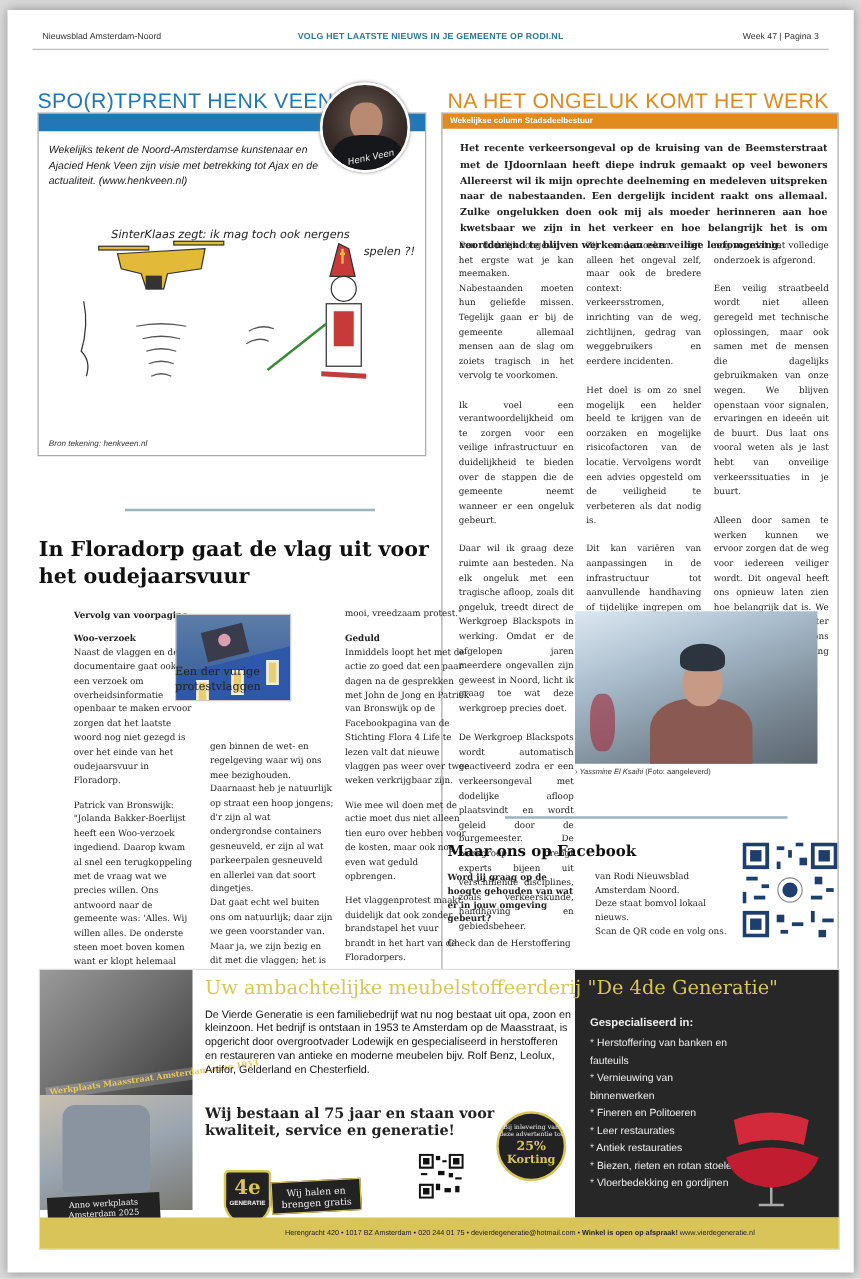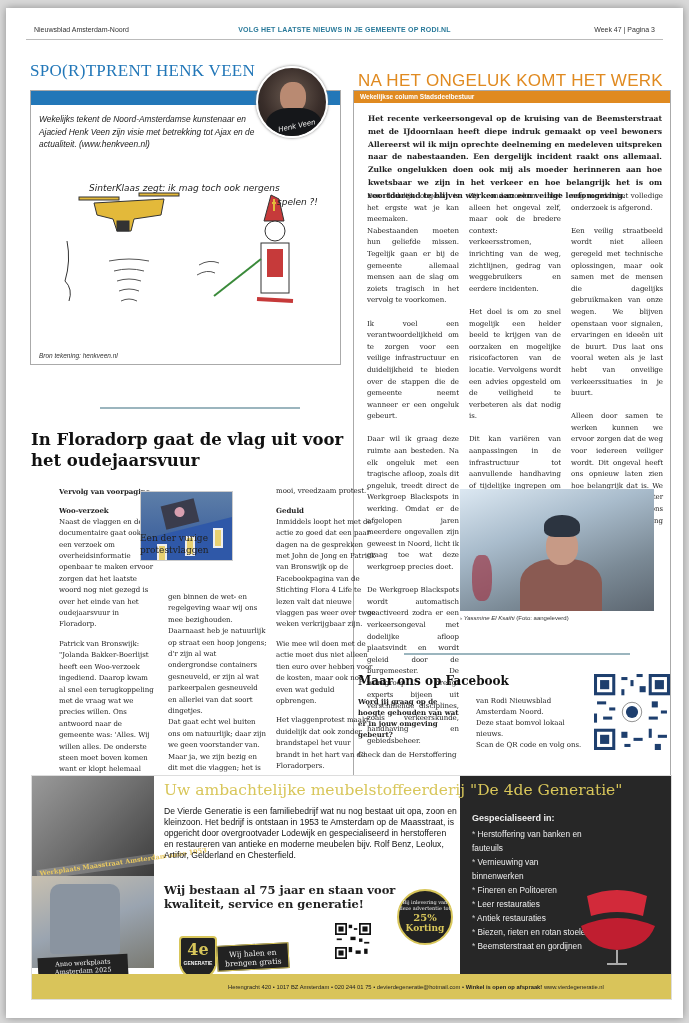--- a/index.html
+++ b/index.html
@@ -5,21 +5,21 @@
   * { box-sizing: border-box; margin: 0; padding: 0; }
   html, body { width: 689px; height: 1023px; overflow: hidden; }
   body { background: #d9d9d9; font-family: "DejaVu Serif", serif; color: #222; position: relative; }
   .page { position: absolute; left: 6px; top: 8px; width: 677px; height: 1010px; background: #fff; box-shadow: 0 0 8px rgba(0,0,0,0.35); }
   .hdr { position: absolute; left: 20px; right: 20px; top: 12px; height: 20px; font-family: "Liberation Sans", sans-serif; font-size: 7px; border-bottom: 1.5px solid #bbb; }
   .hdr .l { position: absolute; left: 8px; top: 6px; color: #333; }
   .hdr .c { position: absolute; left: 0; right: 0; top: 6px; text-align: center; color: #2a7a9a; font-weight: bold; letter-spacing: 0.2px; }
   .hdr .r { position: absolute; right: 8px; top: 6px; color: #333; }
 
   
-  .sp-title { position: absolute; left: 24px; top: 53px; font-family: Liberation Serif, serif; font-size: 17px; color: #2277b8; letter-spacing: 0.3px; }
+  .sp-title { position: absolute; left: 24px; top: 63px; font-family: Liberation Sans, sans-serif; font-size: 17px; color: #2277b8; letter-spacing: 0.3px; }
   .sp-box { position: absolute; left: 24px; top: 82px; width: 311px; height: 275px; border: 1px solid #aaa; background: #fff; }
   .sp-bar { position: absolute; left: 0; top: 0; right: 0; height: 14px; background: #2277b8; }
   .sp-intro { position: absolute; left: 8px; top: 22px; width: 230px; font-family: "Liberation Sans", sans-serif; font-style: italic; font-size: 8.4px; line-height: 12.5px; color: #222; }
   .avatar { position: absolute; left: 250px; top: 66px; width: 72px; height: 72px; border-radius: 50%; background: radial-gradient(circle at 50% 40%, #6a5a50 0%, #3a2e2a 55%, #1e1a18 100%); border: 2px solid #fff; box-shadow: 0 0 3px #777; overflow: hidden; }
   .avatar .face { position: absolute; left: 22px; top: 14px; width: 26px; height: 30px; border-radius: 45%; background: #b98a72; }
   .avatar .body { position: absolute; left: 8px; top: 40px; width: 56px; height: 40px; border-radius: 40% 40% 0 0; background: #15171a; }
   .avatar .sig { position: absolute; left: 20px; top: 54px; font-family: "DejaVu Sans", sans-serif; font-style: italic; font-size: 7px; color: #eee; transform: rotate(-12deg); }
   .cartoon { position: absolute; left: 8px; top: 80px; width: 295px; height: 170px; }
   .cartoon-text { position: absolute; left: 58px; top: 92px; font-family: "DejaVu Sans", sans-serif; font-style: italic; font-size: 9px; color: #222; }
   .cartoon-text2 { position: absolute; left: 246px; top: 106px; font-family: "DejaVu Sans", sans-serif; font-style: italic; font-size: 9px; color: #222; }
@@ -125,21 +125,21 @@
         <path d="M225 50 L245 50 L240 28 L232 24 Z" fill="#c63a3a" stroke="#333"></path>
         <path d="M233 32 L237 32 M235 28 L235 40" stroke="#e3b93a" stroke-width="2"></path>
         <circle cx="236" cy="60" r="10" fill="#fff" stroke="#333"></circle>
         <rect x="222" y="72" width="28" height="50" fill="#fff" stroke="#333"></rect>
         <rect x="228" y="78" width="16" height="28" fill="#c63a3a"></rect>
         <path d="M222 88 L175 125" stroke="#3a8a3a" stroke-width="2"></path>
         <path d="M218 128 L254 130" stroke="#c63a3a" stroke-width="4"></path>
       </g>
     </svg>
     <div class="cartoon-text" style="left:58px;top:92px;">SinterKlaas zegt: ik mag toch ook nergens</div>
-    <div class="cartoon-text2" style="left:246px;top:106px;">spelen ?!</div>
+    <div class="cartoon-text2" style="left:260px;top:106px;">spelen ?!</div>
     <div class="sp-credit">Bron tekening: henkveen.nl</div>
   </div>
   <div class="avatar" style="left:250px;top:58px;">
     <div class="face"></div>
     <div class="body"></div>
     <span class="sig">Henk Veen</span>
   </div>
 
   <div class="col-title">NA HET ONGELUK KOMT HET WERK</div>
   <div class="col-box">
@@ -274,21 +274,21 @@
     <div class="ad-body">De Vierde Generatie is een familiebedrijf wat nu nog bestaat uit opa, zoon en kleinzoon. Het bedrijf is ontstaan in 1953 te Amsterdam op de Maasstraat, is opgericht door overgrootvader Lodewijk en gespecialiseerd in herstofferen en restaureren van antieke en moderne meubelen bijv. Rolf Benz, Leolux, Artifor, Gelderland en Chesterfield.</div>
     <div class="ad-slogan">Wij bestaan al 75 jaar en staan voor kwaliteit, service en generatie!</div>
     <div class="ad-spec-title">Gespecialiseerd in:</div>
     <ul class="ad-spec">
       <li>Herstoffering van banken en fauteuils</li>
       <li>Vernieuwing van binnenwerken</li>
       <li>Fineren en Politoeren</li>
       <li>Leer restauraties</li>
       <li>Antiek restauraties</li>
       <li>Biezen, rieten en rotan stoelen</li>
-      <li>Beemsterstraat en gordijnen</li>
+      <li>Vloerbedekking en gordijnen</li>
     </ul>
     <svg class="ad-chairred" viewBox="0 0 80 80">
       <path d="M10 10 Q40 -2 70 10 L66 30 Q40 22 14 30 Z" fill="#d22a3a"></path>
       <path d="M4 40 Q40 24 78 40 Q70 62 40 64 Q10 62 4 40 Z" fill="#c01e30"></path>
       <path d="M40 64 L40 78 M30 78 L50 78" stroke="#aaa" stroke-width="2"></path>
     </svg>
     <div class="ad-badge">
       <span class="t">Bij inlevering van deze advertentie tot</span>
       <span class="pct">25%</span>
       <span class="k">Korting</span>

